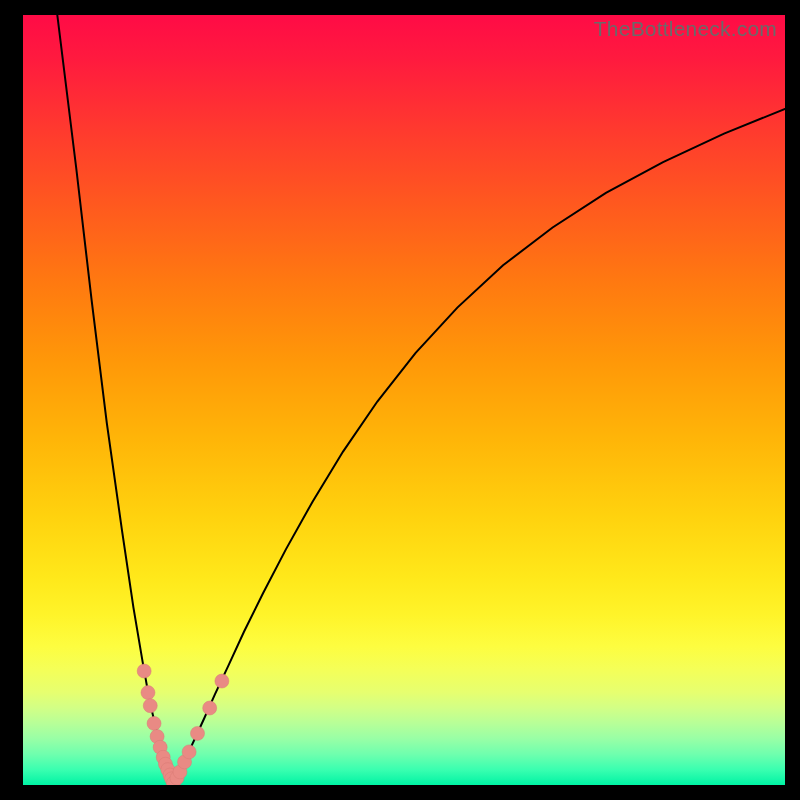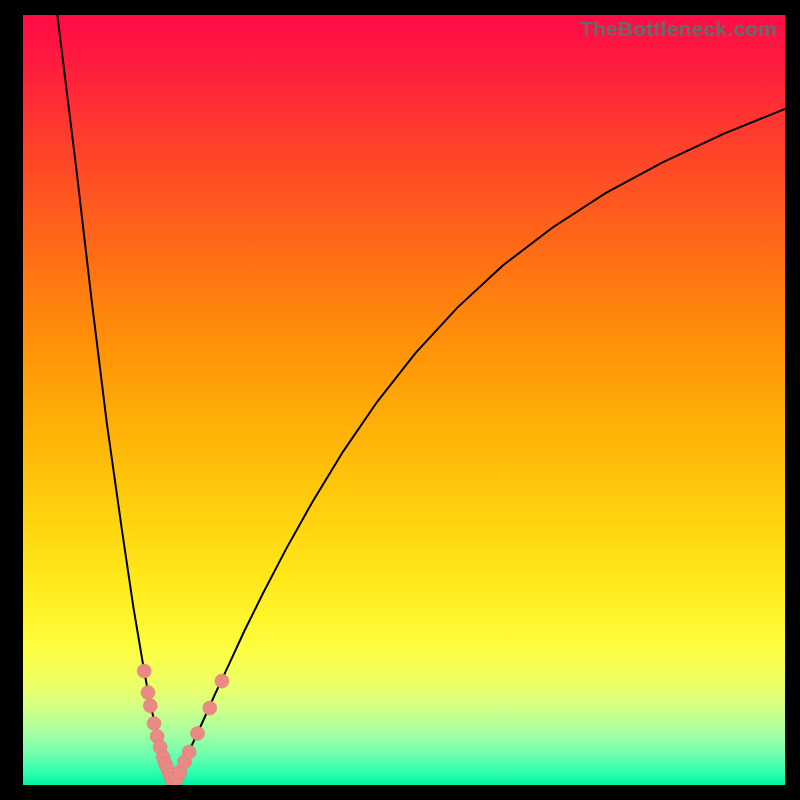--- a/index.html
+++ b/index.html
@@ -51,21 +51,21 @@
       #3affb0 98%,
       #00f3a4 100%
     );
   }
   .watermark {
     position: absolute;
     top: 2px;
     right: 8px;
     color: #6a6a6a;
     font-size: 21px;
-    font-weight: 700;
+    font-weight: 400;
     letter-spacing: 0.2px;
     user-select: none;
   }
   svg.curve {
     position: absolute;
     inset: 0;
   }
 </style>
 </head>
 <body>

